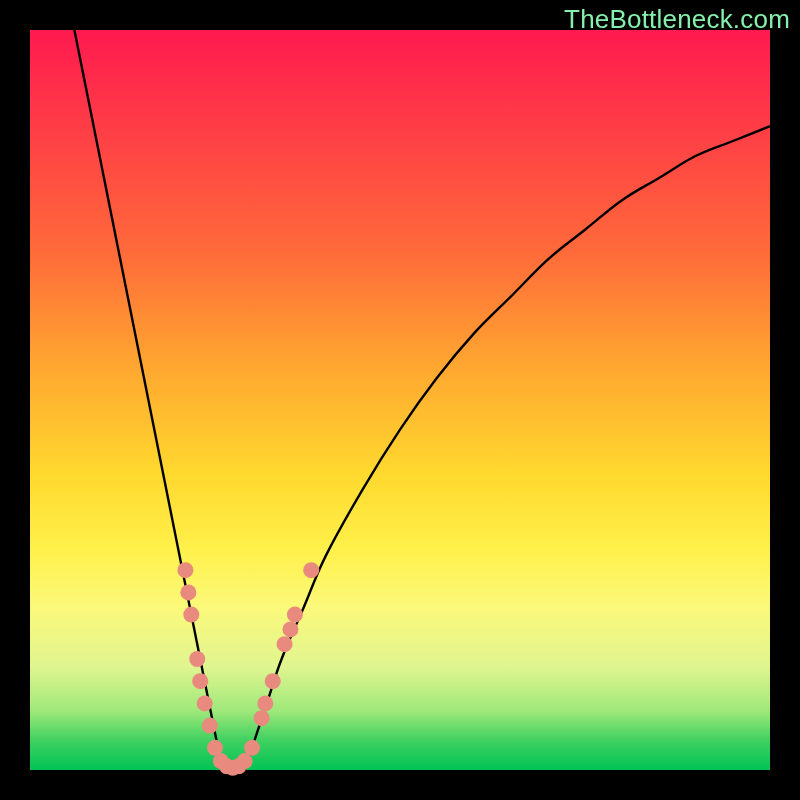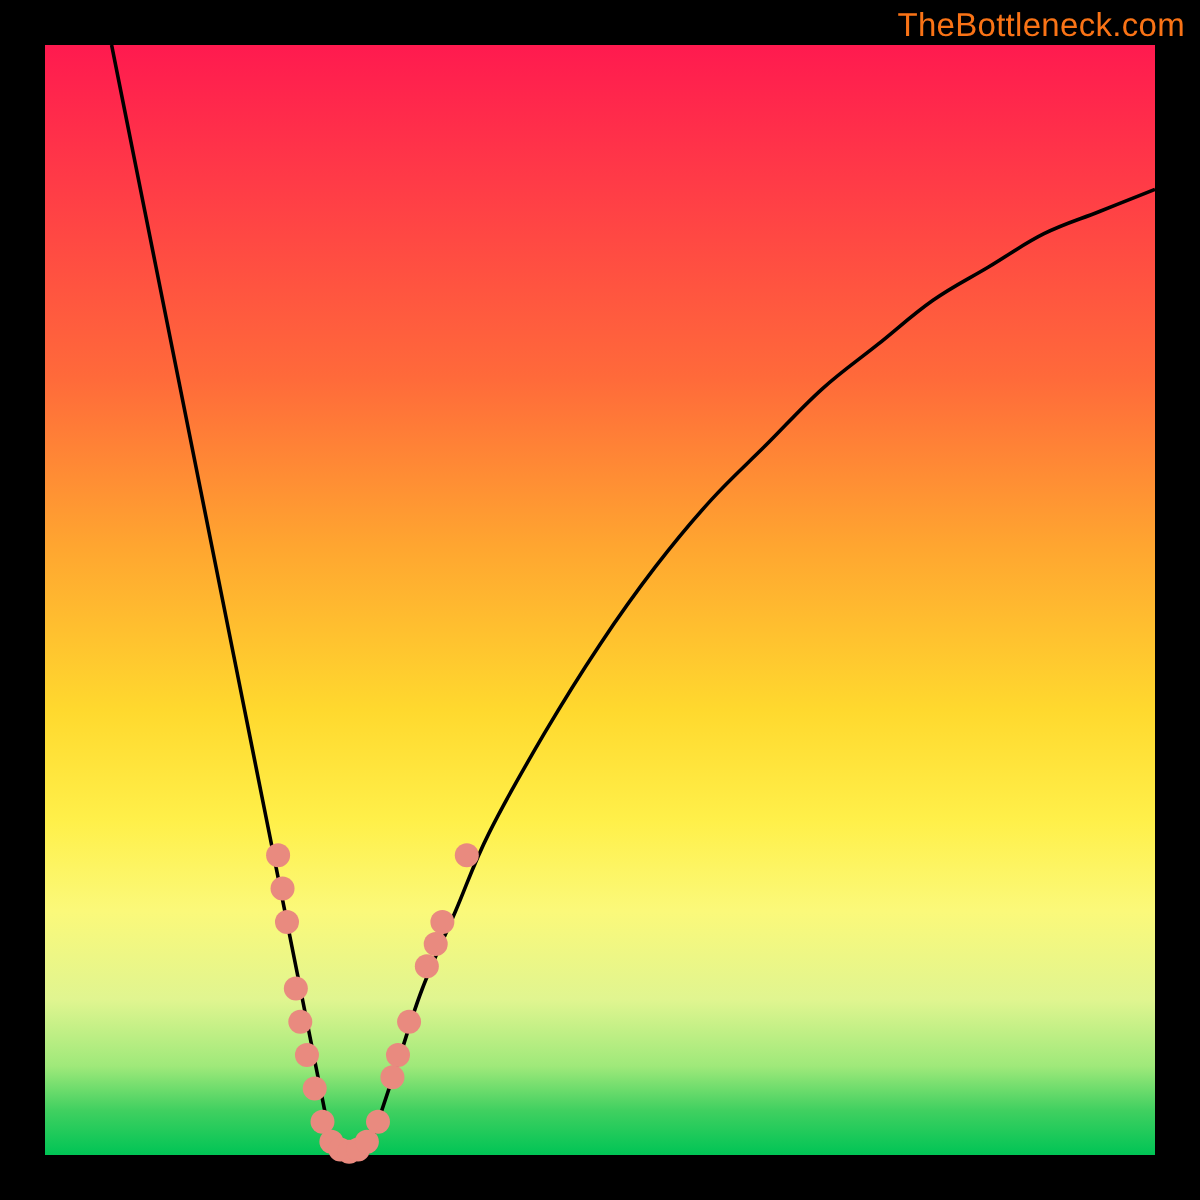--- a/index.html
+++ b/index.html
@@ -44,22 +44,22 @@
     left: 0;
     top: 0;
     width: 740px;
     height: 740px;
     overflow: visible;
   }
   .watermark {
     position: absolute;
     top: 4px;
     right: 10px;
-    color: #f97316;
-    font-size: 22px;
+    color: #86efac;
+    font-size: 26px;
     letter-spacing: 0.2px;
     user-select: none;
   }
 </style>
 </head>
 <body>
 
 <div class="stage">
   <div class="watermark">TheBottleneck.com</div>
   <div class="plot">

